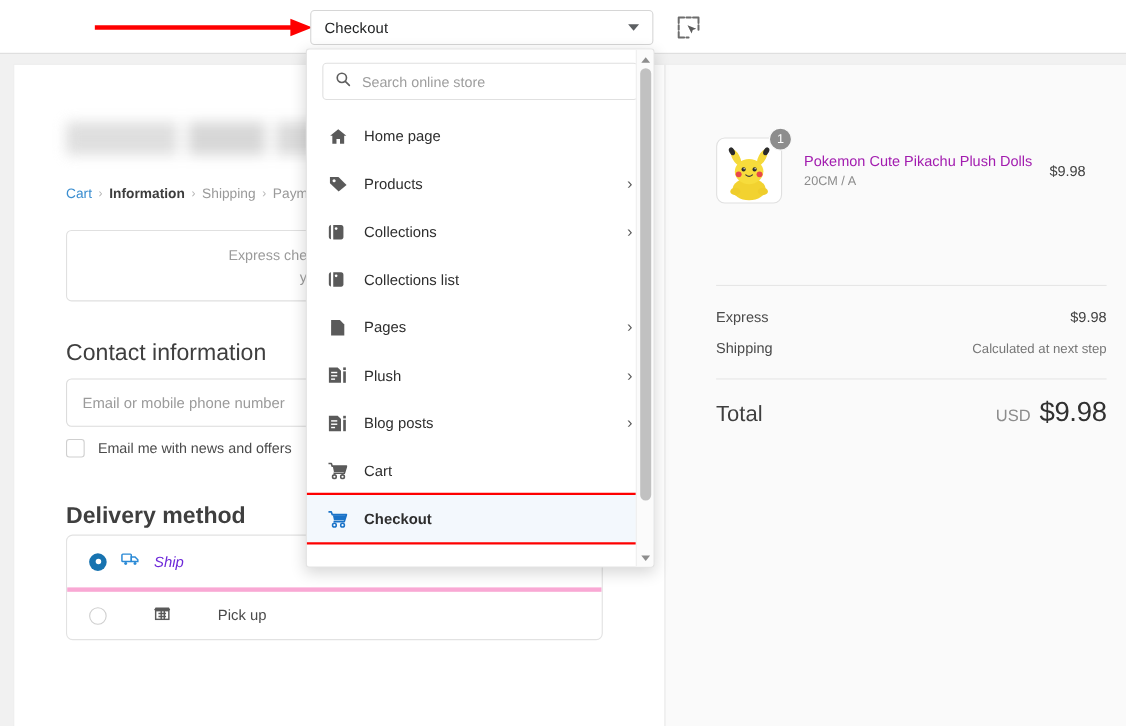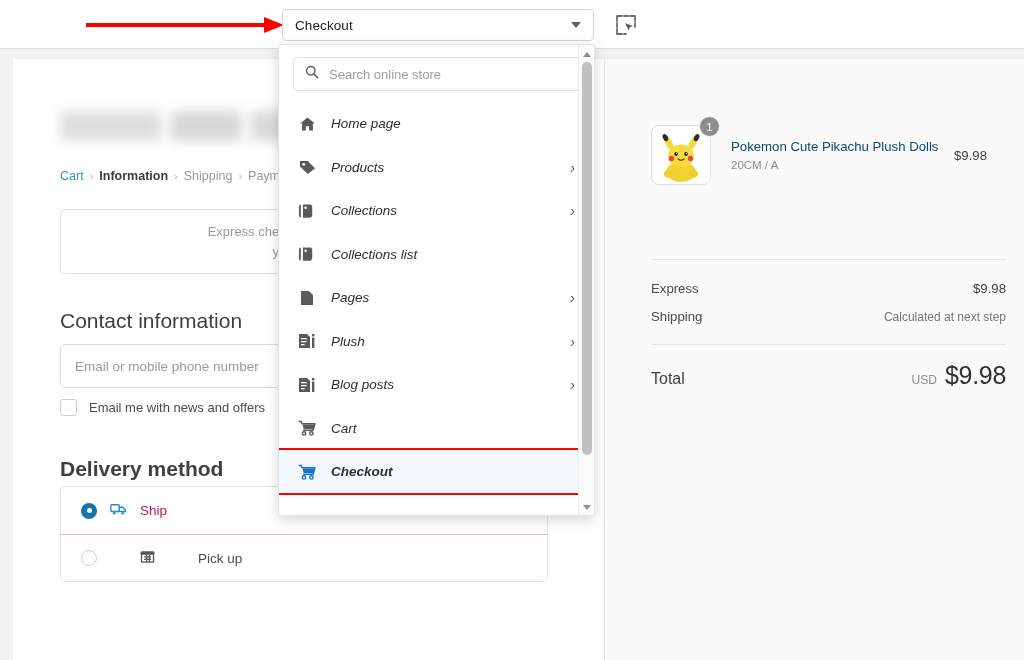--- a/index.html
+++ b/index.html
@@ -85,76 +85,76 @@
   }
   .news-row { position:absolute; left:47px; top:340px; display:flex; align-items:center; gap:12px; }
   .chk { width:17px; height:17px; border:1px solid #cfcfcf; border-radius:3px; background:#fff; }
   .news-label { font-size:13px; color:#4b4b4b; }
 
   .delivery-box {
     position:absolute; left:47px; top:427px; width:488px;
     border:1px solid #e2e2e2; border-radius:6px; background:#fff; overflow:hidden;
   }
   .delivery-row { height:47px; display:flex; align-items:center; padding:0 20px; gap:13px; }
-  .delivery-row + .delivery-row { border-top:1px solid #f9a8d4;gap:42px; }
+  .delivery-row + .delivery-row { border-top:4px solid #f9a8d4;gap:42px; }
   .radio { width:16px; height:16px; border-radius:50%; border:1px solid #cfcfcf; background:#fff; position:relative; flex:none;}
   .radio.on { border:none; background:#1773b0; }
   .radio.on::after { content:""; position:absolute; left:5.5px; top:5.5px; width:5px; height:5px; border-radius:50%; background:#fff; }
   .d-label { font-size:13.5px; }
-  .d-label.sel { color:#be185d; }
+  .d-label.sel { color:#6d28d9;font-style:italic; }
   .d-label.un { color:#4b4b4b; }
 
   
   .sum { position:absolute; left:592px; top:0; width:419px; height:601px; }
   .line-item { position:absolute; left:46px; top:66px; width:336px; display:flex; align-items:center; }
   .thumb-wrap { position:relative; width:60px; height:60px; flex:none; }
   .thumb {
     width:60px; height:60px; border:1px solid #e0e0e0; border-radius:8px; background:#fff;
     display:flex; align-items:flex-end; justify-content:center; overflow:hidden;
   }
   .qty-badge {
     position:absolute; right:-9px; top:-9px; width:21px; height:21px; border-radius:50%;
     background:#8d8d8d; color:#fff; font-size:11.5px; display:flex; align-items:center; justify-content:center;
     border:1.5px solid #fafafa;
   }
   .li-text { margin-left:20px; flex:1; }
-  .li-name { font-size:13.2px; color:#0c4a6e; line-height:16px; }
+  .li-name { font-size:13.2px; color:#a21caf; line-height:16px; }
   .li-variant { font-size:11.5px; color:#8c8c8c; margin-top:4px; }
   .li-price { font-size:13.2px; color:#3f3f3f; margin-left:8px; white-space:nowrap; }
 
   .sum-div { position:absolute; left:46px; width:355px; height:1px; background:#e6e6e6; }
   .div1 { top:200px; }
   .div2 { top:285px; }
 
   .sum-row { position:absolute; left:46px; width:355px; display:flex; justify-content:space-between; align-items:baseline; }
   .sub-row { top:222px; }
   .ship-row { top:250px; }
   .sum-key { font-size:13.2px; color:#4a4a4a; }
   .sum-val { font-size:13.2px; color:#3f3f3f; }
   .sum-val.muted { color:#767676; font-size:12px; }
 
   .total-row { position:absolute; left:46px; top:302px; width:355px; display:flex; justify-content:space-between; align-items:baseline; }
-  .total-key { font-size:16px; color:#3f3f3f; }
+  .total-key { font-size:20px; color:#3f3f3f; }
   .total-right { display:flex; align-items:baseline; gap:8px; }
-  .total-cur { font-size:12px; color:#8c8c8c; }
+  .total-cur { font-size:15px; color:#8c8c8c; }
   .total-val { font-size:25px; color:#313131; font-weight:400; letter-spacing:-.3px; }
 
   
   .dropdown {
     position:absolute; left:278px; top:44px; width:317px; height:472px;
     background:#ffffff; border:1px solid #e3e3e3; border-radius:3px;
     box-shadow:0 4px 14px rgba(0,0,0,.16); z-index:20; overflow:hidden;
   }
   .dd-search-wrap { padding:12px 14px 9px 14px; }
   .dd-search {
     height:34px; border:1px solid #e0e0e0; border-radius:4px; background:#fff;
     display:flex; align-items:center; gap:10px; padding:0 11px;
   }
   .dd-search .ph { font-size:13px; color:#9e9e9e; }
-  .dd-list { padding-top:2px;font-style:italic; }
+  .dd-list { padding-top:2px; }
   .dd-item {
     height:43.5px; display:flex; align-items:center; padding:0 16px 0 18px; gap:14px;
     font-size:13.5px; color:#2e2e2e; cursor:pointer; position:relative;
   }
   .dd-item .ic { width:20px; display:flex; align-items:center; justify-content:center; flex:none; }
   .dd-item .txt { flex:1; }
   .dd-item .chev { color:#5a5a5a; font-size:15px; line-height:1; padding-right:3px; }
   .dd-item.selected { background:#f3f8fd; font-weight:700; }
   .dd-highlight {
     position:absolute; left:-6px; top:-2px; width:309px; height:47px;

